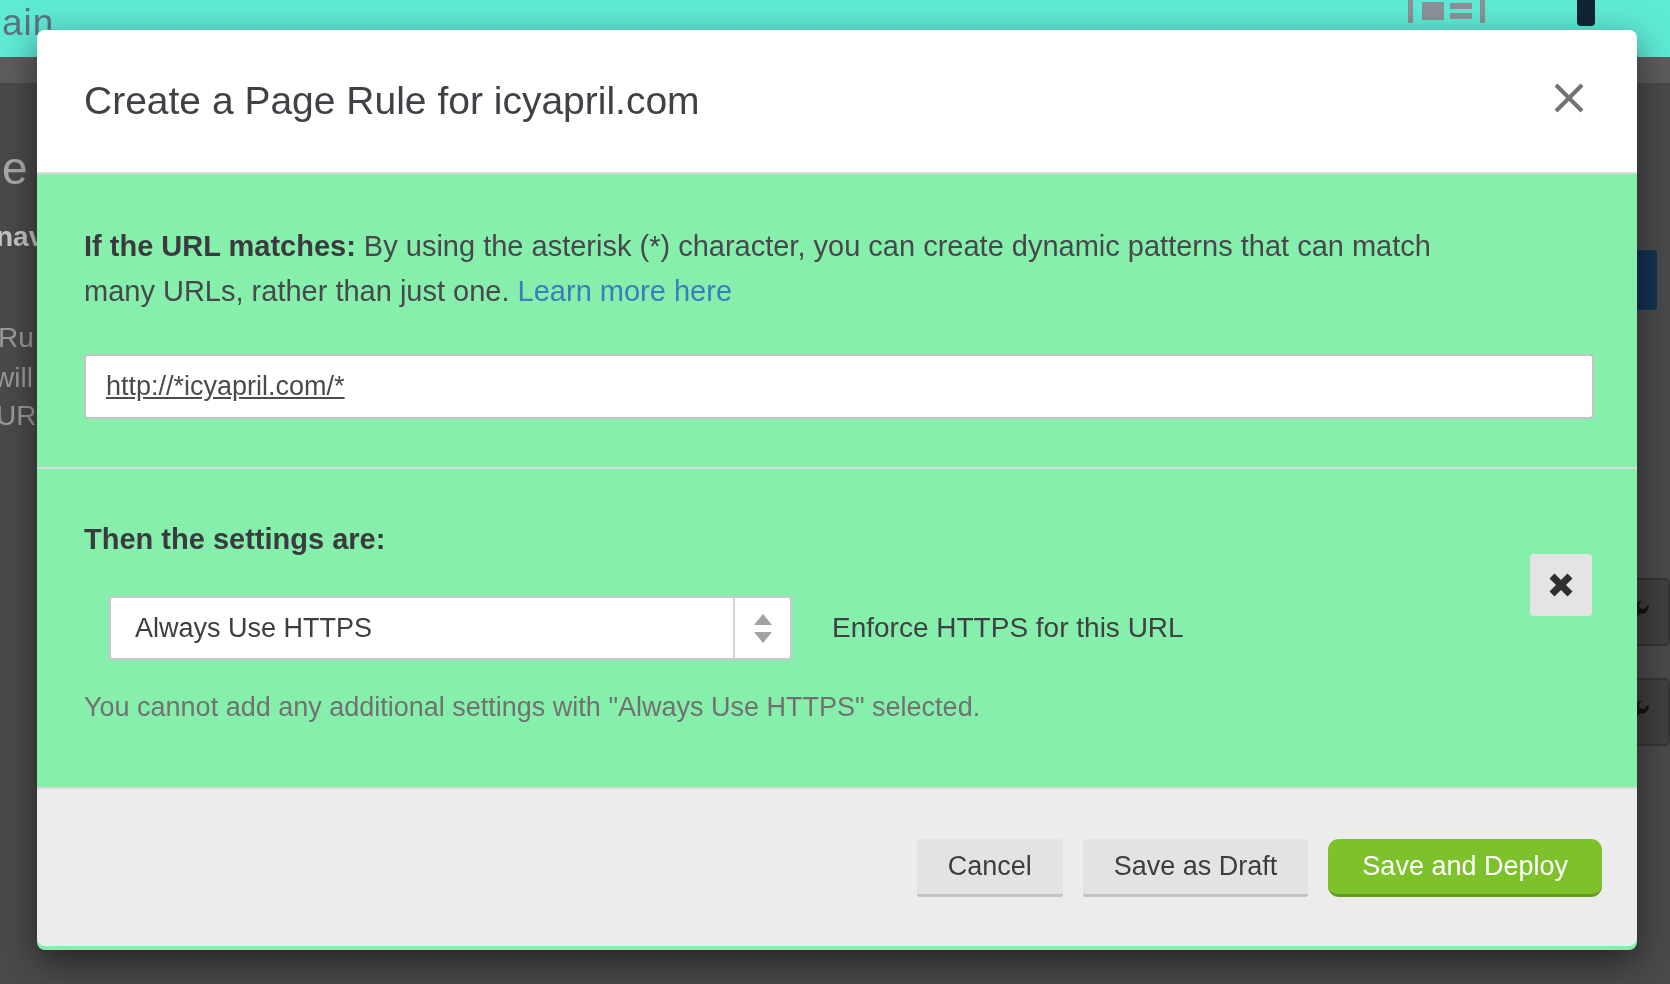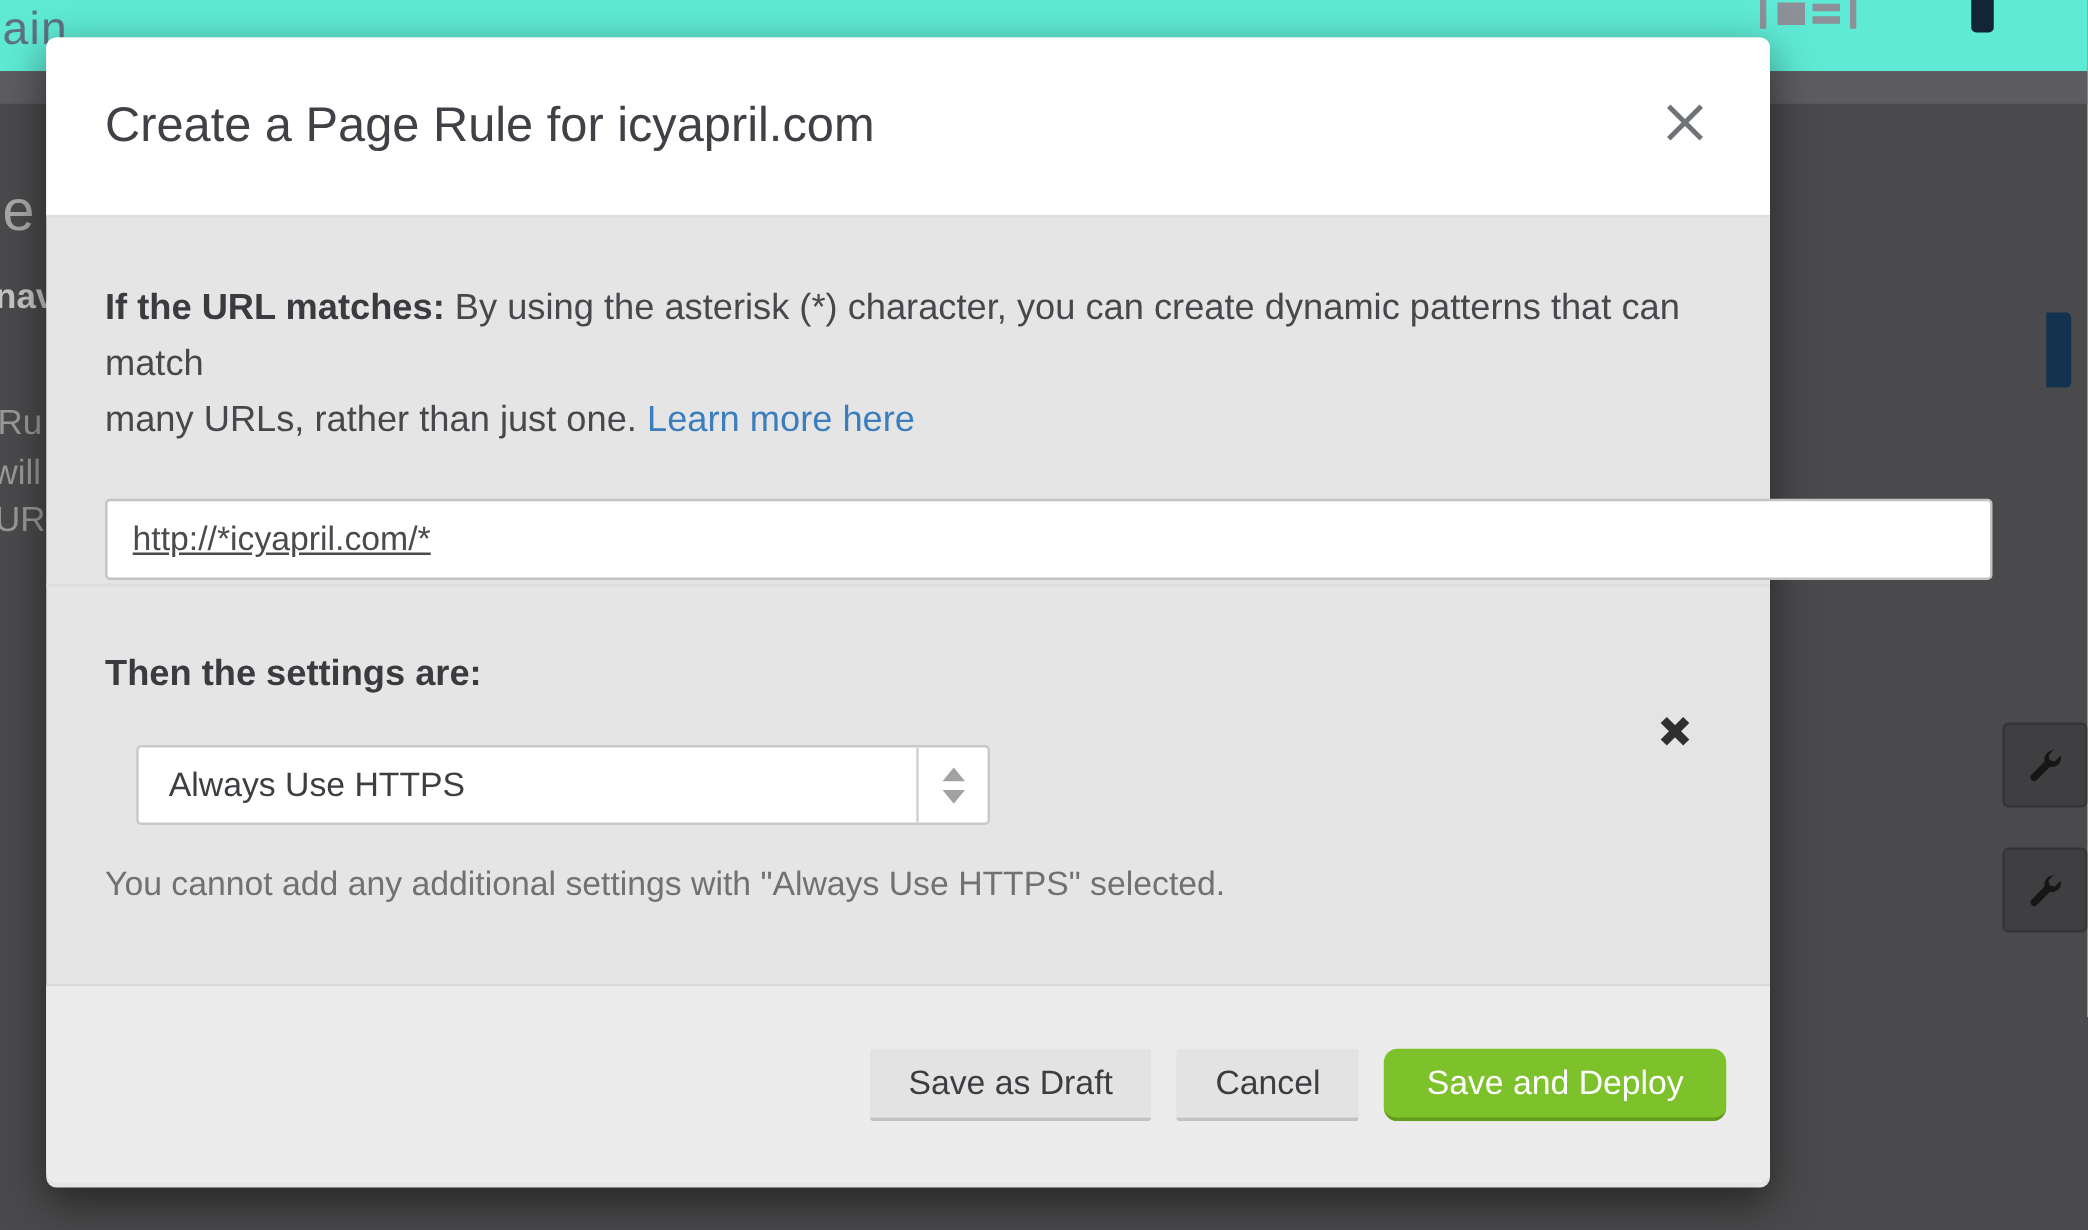--- a/index.html
+++ b/index.html
@@ -35,22 +35,22 @@
   .topright-icon-a .bar-v{position:absolute;top:0;width:5px;height:23px;background:#8d9098;}
   .topright-icon-a .sq{position:absolute;left:14px;top:2px;width:22px;height:18px;background:#8d9098;}
   .topright-icon-a .ln1{position:absolute;left:42px;top:3px;width:22px;height:6px;background:#8d9098;}
   .topright-icon-a .ln2{position:absolute;left:42px;top:13px;width:22px;height:6px;background:#8d9098;}
   .topright-icon-b{
     position:absolute;left:1577px;top:-6px;width:18px;height:32px;
     background:#122536;border-radius:4px;
   }
   
   .modal{
-    position:absolute;left:37px;top:30px;width:1379px;height:920px;
-    background:#e5e5e5;border-radius:8px;box-shadow:0 12px 35px rgba(0,0,0,.5);
+    position:absolute;left:37px;top:30px;width:1600px;height:920px;
+    background:#86efac;border-radius:8px;box-shadow:0 12px 35px rgba(0,0,0,.5);
   }
   .modal-header{
     position:relative;height:144px;background:#ffffff;border-bottom:2px solid #dddddd;
     border-radius:8px 8px 0 0;display:flex;align-items:center;padding-left:47px;box-sizing:border-box;
   }
   .modal-title{font-size:39px;color:#404046;}
   .close-btn{
     position:absolute;right:50px;top:50px;width:36px;height:36px;cursor:pointer;
     display:flex;align-items:center;justify-content:center;background:none;border:none;padding:0;
   }
@@ -155,29 +155,30 @@
   <div class="section-settings">
     <div class="settings-heading">Then the settings are:</div>
     <div class="settings-row">
       <div class="setting-select">
         <span class="value">Always Use HTTPS</span>
         <span class="stepper">
           <span class="tri-up"></span>
           <span class="tri-down"></span>
         </span>
       </div>
+      <span class="setting-desc">Enforce HTTPS for this URL</span>
     </div>
     <button class="delete-setting-btn">
       <svg width="28" height="28" viewBox="0 0 28 28">
         <line x1="5" y1="5" x2="23" y2="23" stroke="#2f2f2f" stroke-width="7"></line>
         <line x1="23" y1="5" x2="5" y2="23" stroke="#2f2f2f" stroke-width="7"></line>
       </svg>
     </button>
     <div class="settings-note">You cannot add any additional settings with "Always Use HTTPS" selected.</div>
   </div>
 
   <div class="modal-footer">
+    <button class="btn gray">Cancel</button>
     <button class="btn gray">Save as Draft</button>
-    <button class="btn gray">Cancel</button>
     <button class="btn green">Save and Deploy</button>
   </div>
 
 </div>
 
 </body></html>

